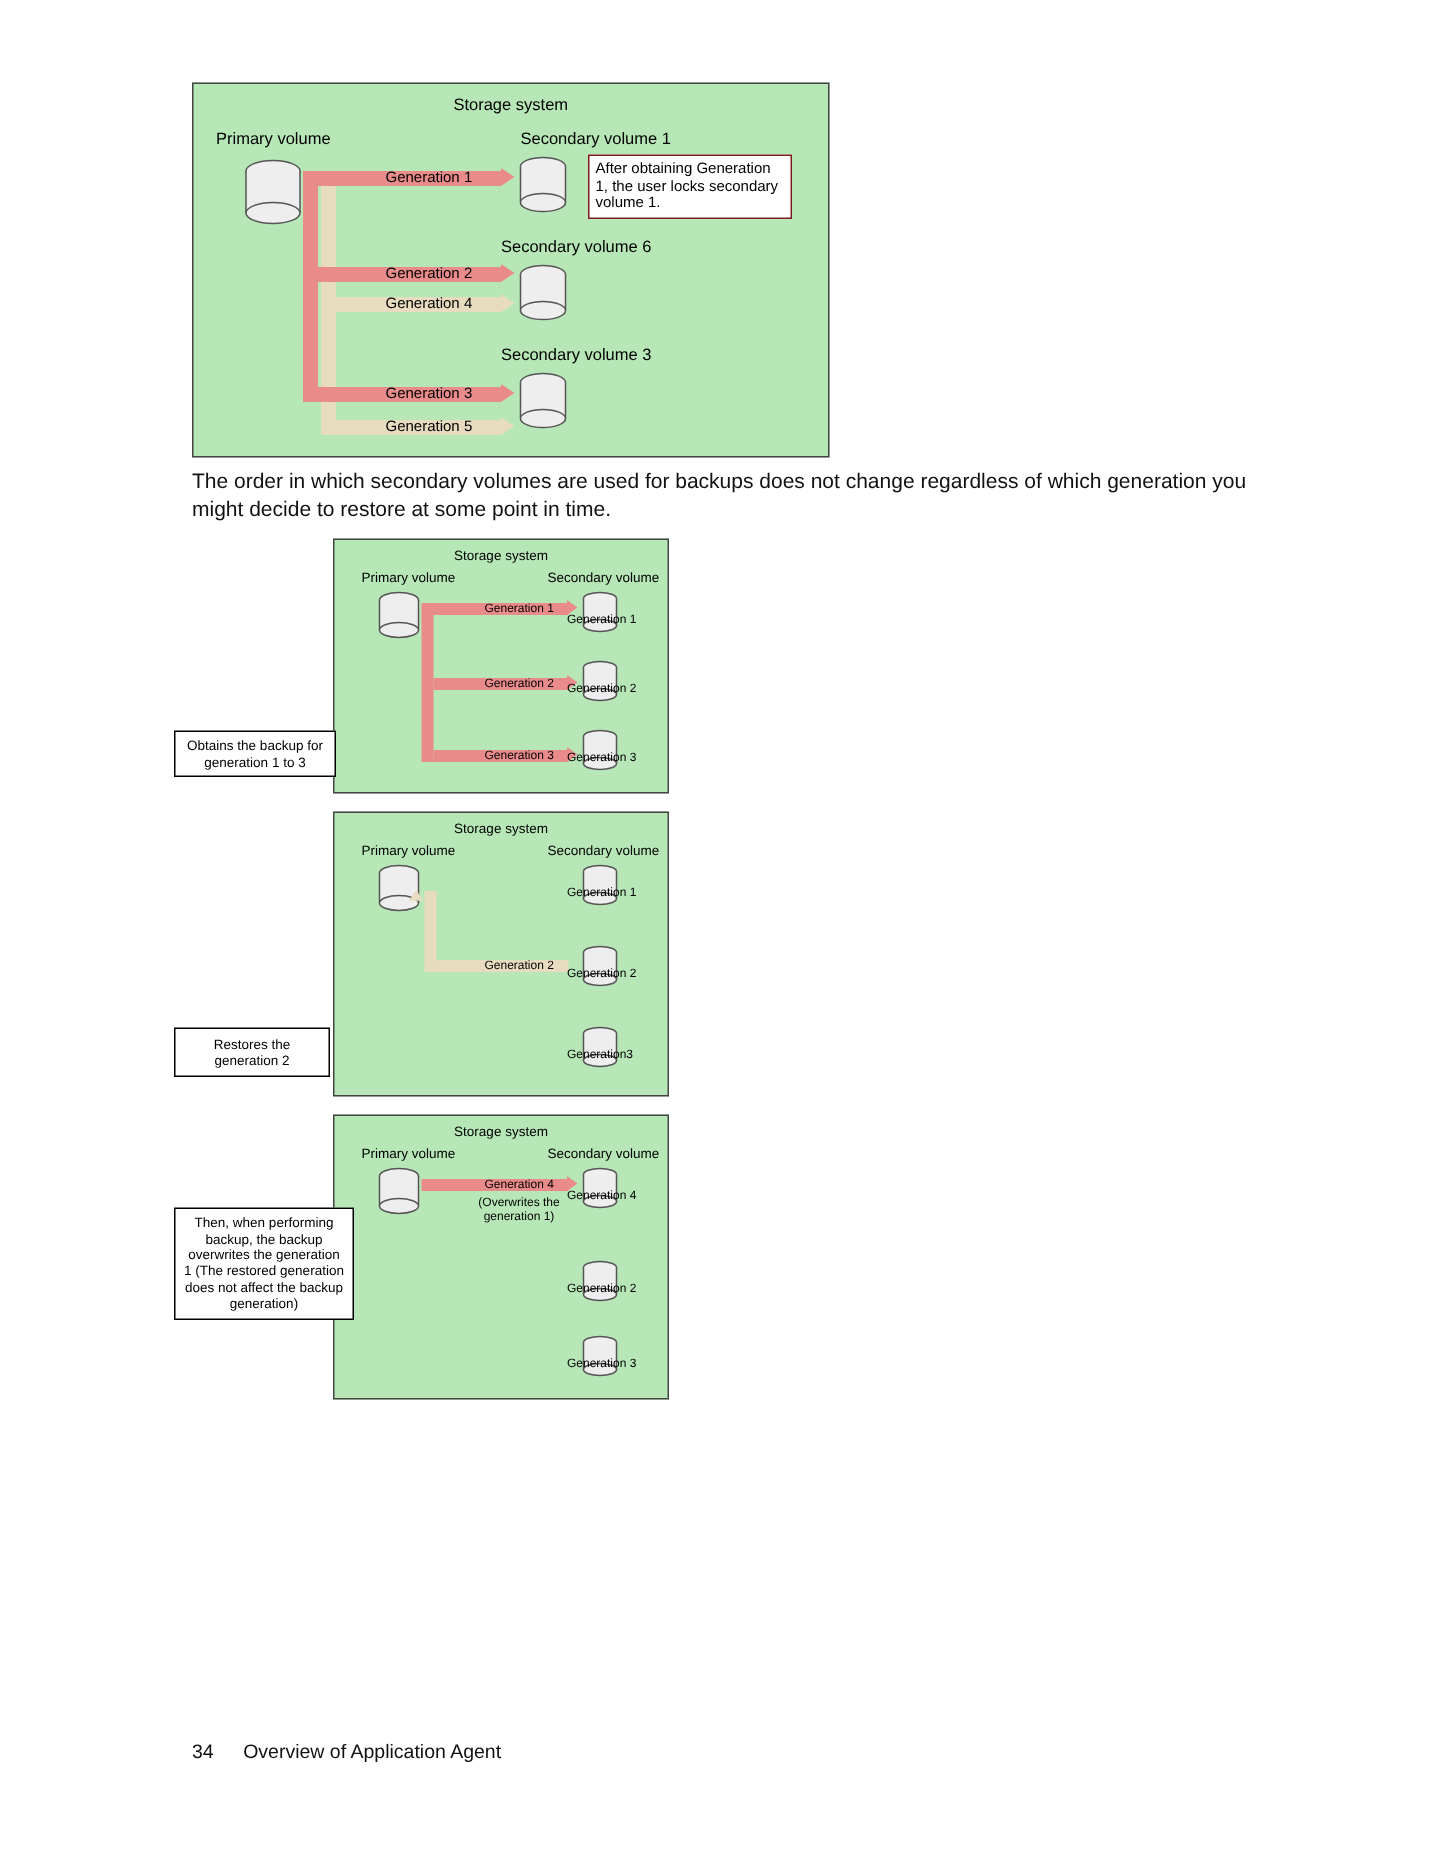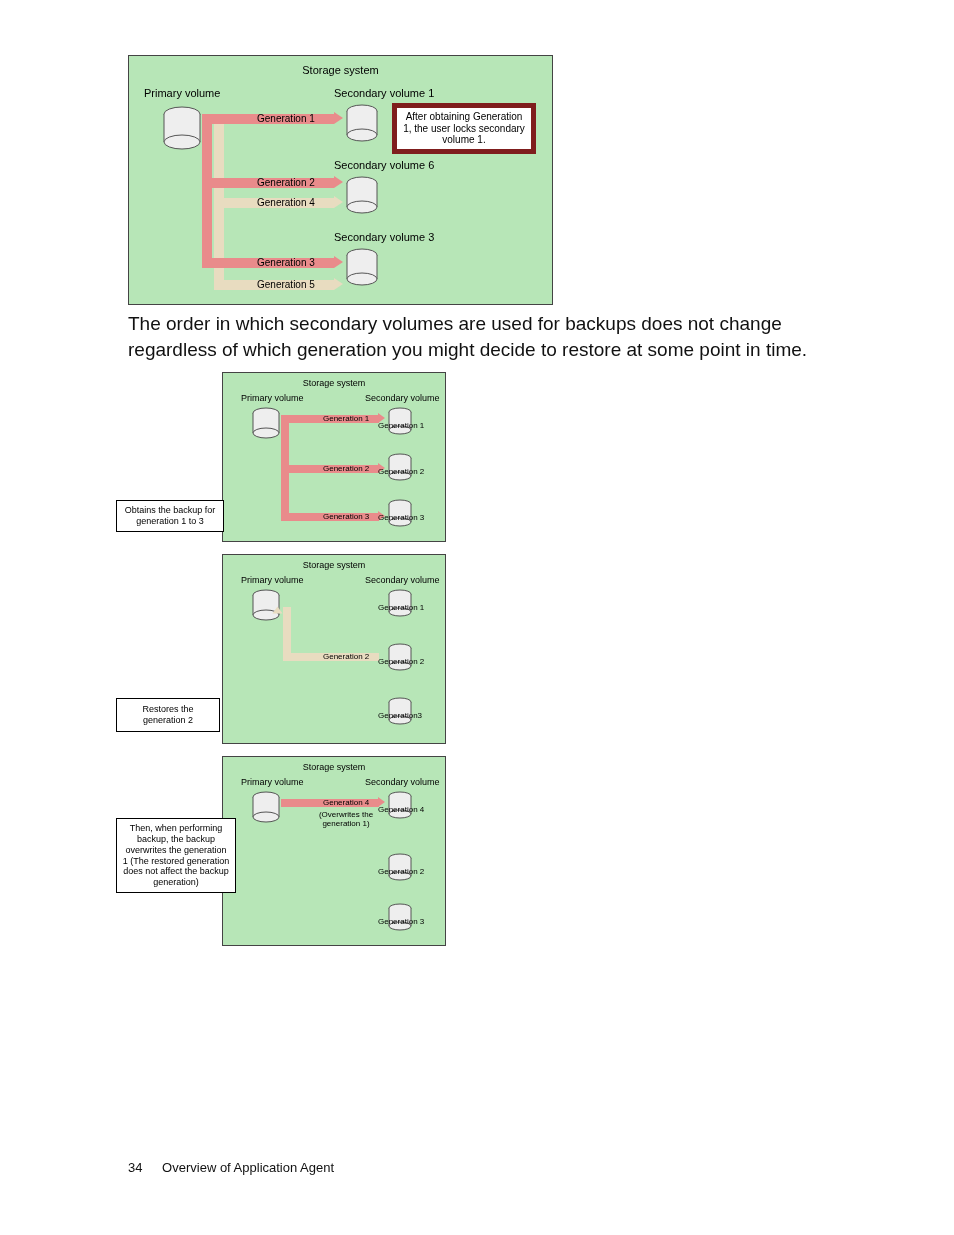--- a/index.html
+++ b/index.html
@@ -2,51 +2,51 @@
 <html><head>
 <meta charset="utf-8">
 <style>
   html,body{margin:0;padding:0;background:#fff;font-family:Arial,Helvetica,sans-serif;color:#000}
   .page{width:954px;height:1235px;position:relative;box-sizing:border-box;padding:55px 0 0 0}
   .content{margin:0 110px 0 128px}
   .fig{position:relative;background:#b7e6b7;border:1px solid #444;margin-left:0}
   .fig1{width:423px;height:248px}
   .lbl{position:absolute;font-size:11px;white-space:nowrap}
   .lbl-sm{position:absolute;font-size:9px;white-space:nowrap}
-  .note{position:absolute;background:#fff;border:5px solid #7f1d1d;font-size:10px;text-align:center;padding:3px 4px;line-height:1.15}
+  .note{position:absolute;background:#fff;border:1px solid #7f1d1d;font-size:10px;padding:3px 4px;line-height:1.15}
   .cyl{position:absolute}
   .cyl svg{display:block}
   .arrow-red{position:absolute;background:#e98b8b}
   .arrow-tan{position:absolute;background:#e8dcc0}
   .tri-red{position:absolute;width:0;height:0;border-top:6px solid transparent;border-bottom:6px solid transparent;border-left:9px solid #e98b8b}
   .tri-tan{position:absolute;width:0;height:0;border-top:6px solid transparent;border-bottom:6px solid transparent;border-left:9px solid #e8dcc0}
   .tri-tan-l{position:absolute;width:0;height:0;border-top:6px solid transparent;border-bottom:6px solid transparent;border-right:9px solid #e8dcc0}
   .glabel{position:absolute;font-size:10px;background:transparent;white-space:nowrap}
   .cap{margin:12px 0 6px 0;font-size:14px;font-weight:bold;color:#0073a8}
-  .body{font-size:19px;line-height:1.35;margin:6px 0 10px 0;color:#111}
+  .body{font-size:14px;line-height:1.35;margin:6px 0 10px 0;color:#111}
   .stack{margin-left:0;position:relative;width:435px}
   .panel{position:relative;background:#b7e6b7;border:1px solid #444;margin-left:94px;margin-bottom:12px}
   .p1{width:222px;height:168px}
   .p2{width:222px;height:188px}
   .p3{width:222px;height:188px}
   .sidebox{position:absolute;background:#fff;border:1px solid #000;font-size:9px;text-align:center;padding:4px 5px;line-height:1.2;width:96px}
   .footer{position:absolute;left:128px;bottom:60px;font-size:13px;color:#111}
   .footer .num{margin-right:16px}
   .glabel8{position:absolute;font-size:8px;white-space:nowrap}
 </style>
 </head>
 <body>
 
 <div class="page">
 <div class="content">
 
 <div class="fig fig1">
   <span class="lbl" style="left:0;right:0;top:8px;text-align:center">Storage system</span>
   <span class="lbl" style="left:15px;top:31px">Primary volume</span>
-  <span class="lbl" style="left:205px;top:31px">Secondary volume 1</span>
+  <span class="lbl" style="left:218px;top:31px">Secondary volume 1</span>
   <span class="lbl" style="left:205px;top:103px">Secondary volume 6</span>
   <span class="lbl" style="left:205px;top:175px">Secondary volume 3</span>
 
   <div class="note" style="left:263px;top:47px;width:126px">After obtaining Generation 1, the user locks secondary volume 1.</div>
 
   <div class="cyl" style="left:33px;top:50px">
     <svg width="40" height="44">
             <ellipse cx="20" cy="8" rx="18" ry="7" fill="#eee" stroke="#555"></ellipse>
             <rect x="2" y="8" width="36" height="28" fill="#eee" stroke="none"></rect>
             <line x1="2" y1="8" x2="2" y2="36" stroke="#555"></line>

